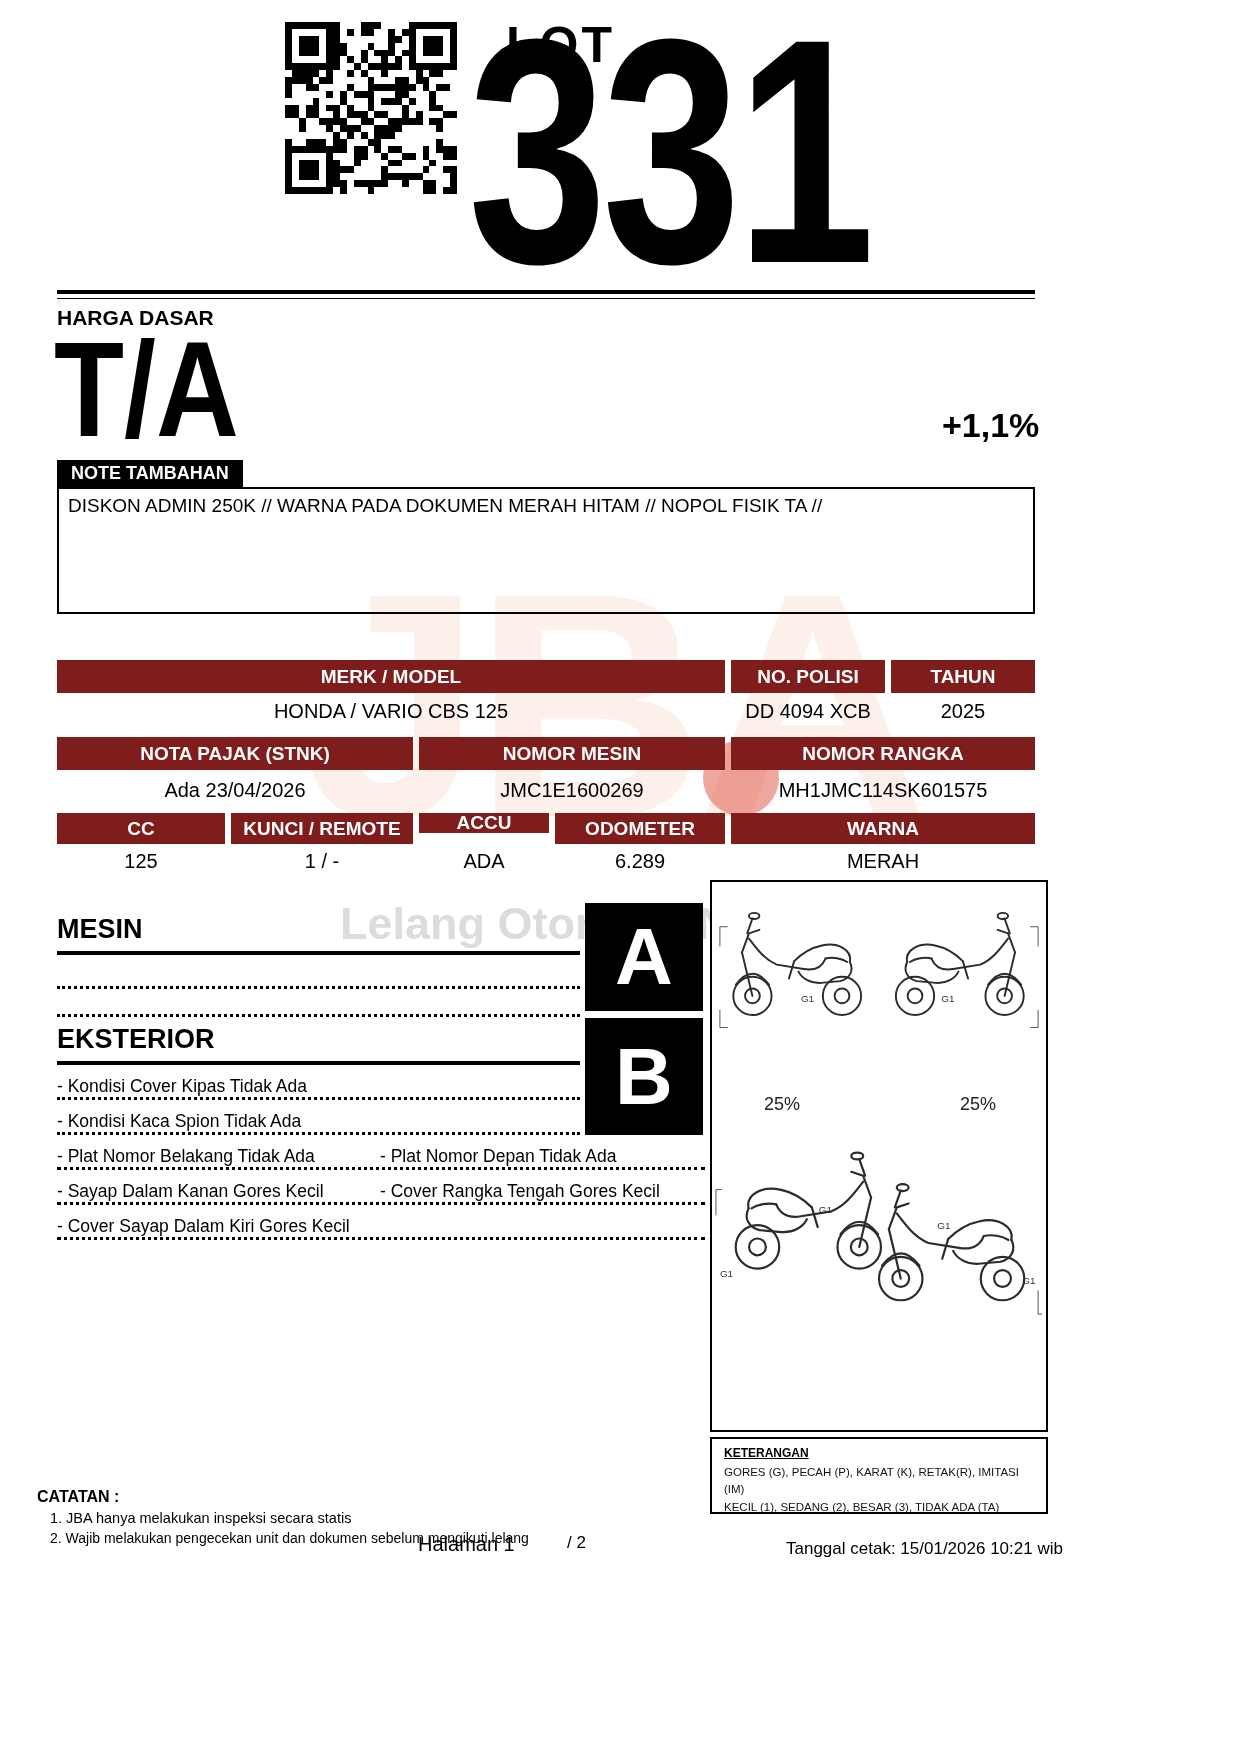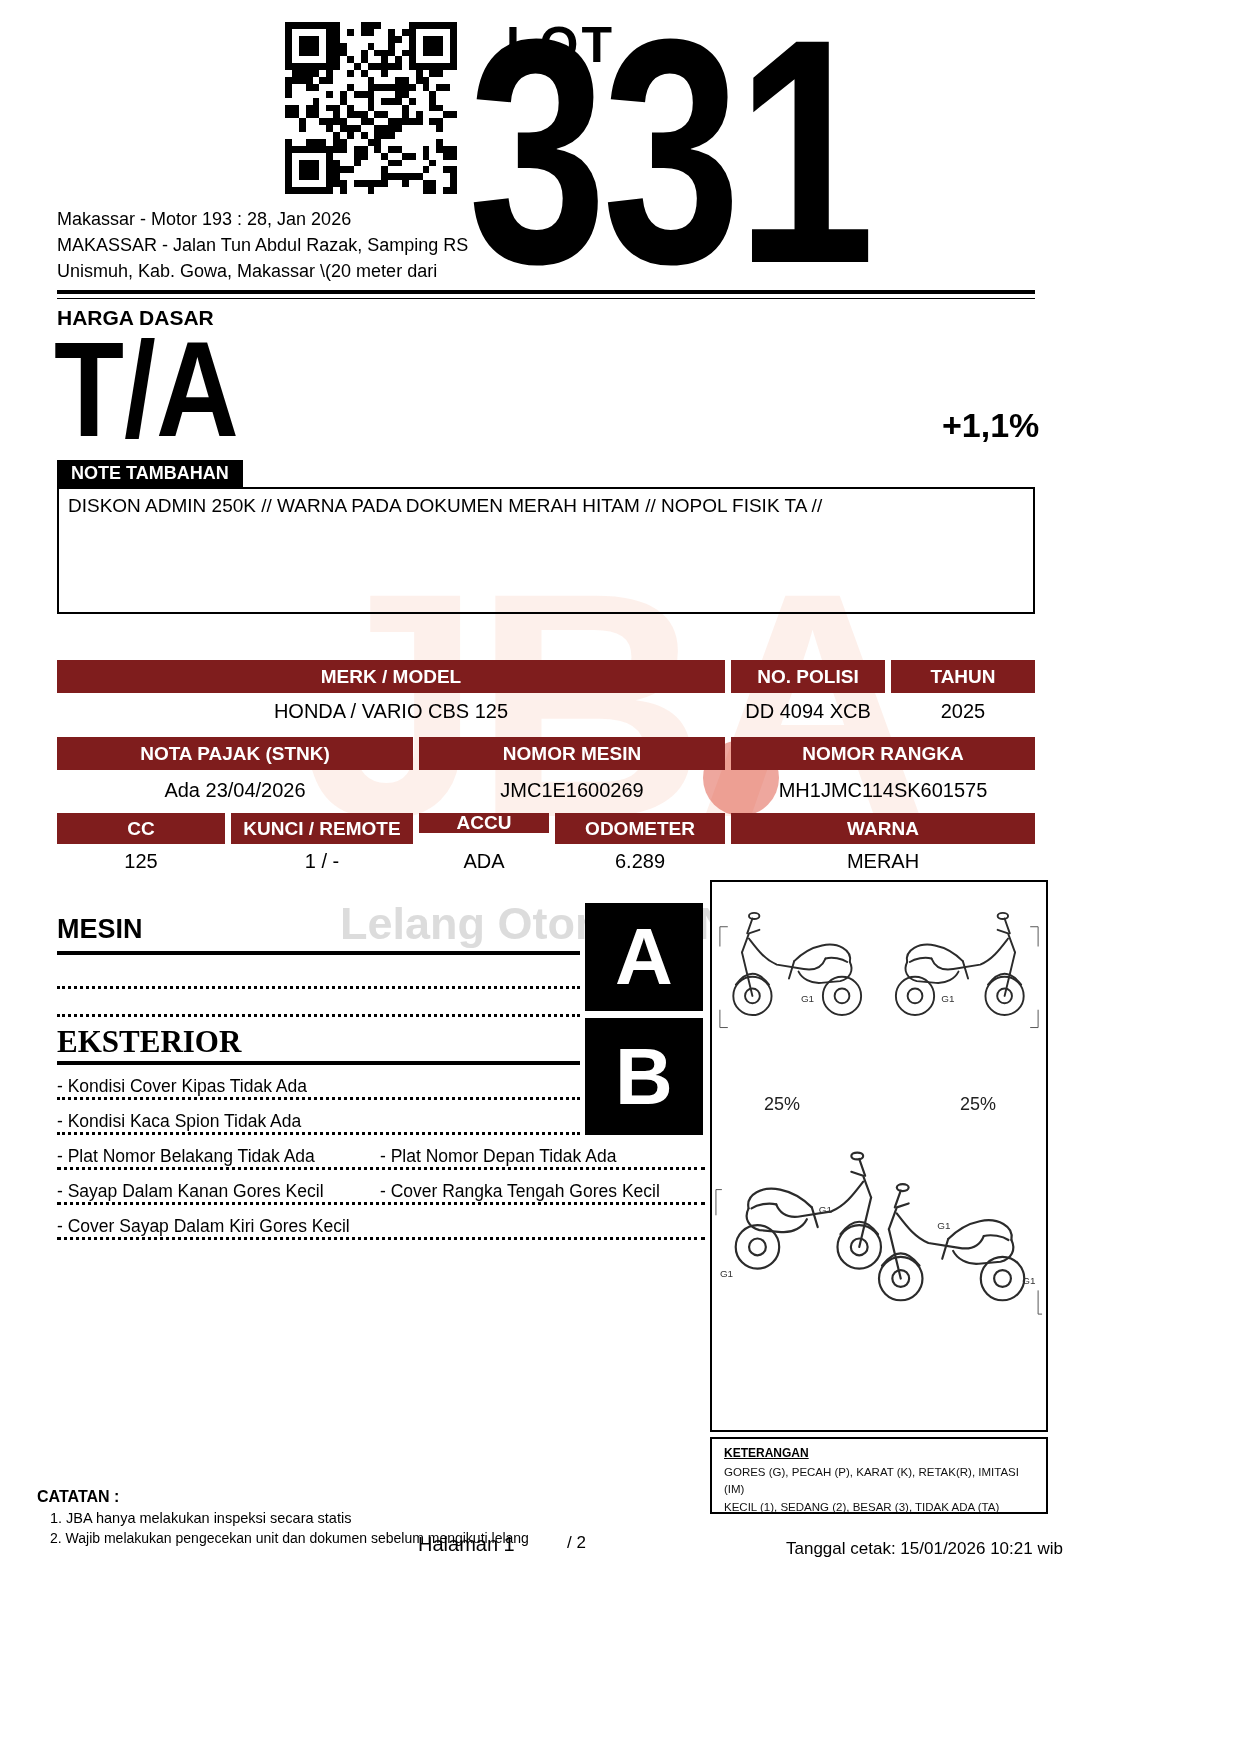--- a/index.html
+++ b/index.html
@@ -40,21 +40,21 @@
   .c-nrk-h{left:731px;top:737px;width:304px} .c-nrk-v{left:731px;top:770px;width:304px;height:40px}
   .c-cc-h{left:57px;top:813px;width:168px;height:31px} .c-cc-v{left:57px;top:844px;width:168px;height:34px}
   .c-kun-h{left:231px;top:813px;width:182px;height:31px} .c-kun-v{left:231px;top:844px;width:182px;height:34px}
   .c-acc-h{left:419px;top:813px;width:130px;height:20px} .c-acc-v{left:419px;top:844px;width:130px;height:34px}
   .c-odo-h{left:555px;top:813px;width:170px;height:31px} .c-odo-v{left:555px;top:844px;width:170px;height:34px}
   .c-war-h{left:731px;top:813px;width:304px;height:31px} .c-war-v{left:731px;top:844px;width:304px;height:34px}
 
   
   .mesin-title { left:57px; top:914px; font-size:27px; font-weight:bold; }
   .mesin-rule { left:57px; top:951px; width:523px; height:4px; background:#000; }
-  .ekst-title { left:57px; top:1024px; font-size:31px; font-weight:bold;font-family:Liberation Serif, serif; }
+  .ekst-title { left:57px; top:1024px; font-size:27px; font-weight:bold; }
   .ekst-rule { left:57px; top:1061px; width:523px; height:4px; background:#000; }
   .grade { position:absolute; background:#000; color:#fff; font-weight:bold; font-size:80px; display:flex; align-items:center; justify-content:center; }
   .grade-a { left:585px; top:903px; width:118px; height:108px; }
   .grade-b { left:585px; top:1018px; width:118px; height:117px; }
   .dot { position:absolute; height:0; border-bottom:3px dotted #000; }
   .mline1 { left:57px; top:986px; width:523px; }
   .mline2 { left:57px; top:1014px; width:523px; }
   .item { position:absolute; font-size:17.5px; white-space:nowrap; }
   .i0{left:57px;top:1076px} .i1{left:57px;top:1111px}
   .i2l{left:57px;top:1146px} .i2r{left:380px;top:1146px}
@@ -421,25 +421,20 @@
           <rect x="8" y="24" width="1" height="1"></rect>
           <rect x="12" y="24" width="1" height="1"></rect>
           <rect x="20" y="24" width="1" height="1"></rect>
           <rect x="21" y="24" width="1" height="1"></rect>
           <rect x="23" y="24" width="1" height="1"></rect>
           <rect x="24" y="24" width="1" height="1"></rect>
         </g>
       </svg></div>
   <div class="abs lot-label">LOT</div>
   <div class="abs lot-number">331</div>
-  <div class="abs addr">
-    <div>Makassar - Motor 193 : 28, Jan 2026</div>
-    <div>MAKASSAR - Jalan Tun Abdul Razak, Samping RS</div>
-    <div>Unismuh, Kab. Gowa, Makassar \(20 meter dari</div>
-  </div>
   <div class="abs rule-double"></div>
 
   <div class="abs harga-label">HARGA DASAR</div>
   <div class="abs harga-value">T/A</div>
   <div class="abs increment">+1,1%</div>
 
   <div class="abs note-label">NOTE TAMBAHAN</div>
   <div class="abs note-box">
     <div>DISKON ADMIN 250K // WARNA PADA DOKUMEN MERAH HITAM // NOPOL FISIK TA //</div>
   </div>

